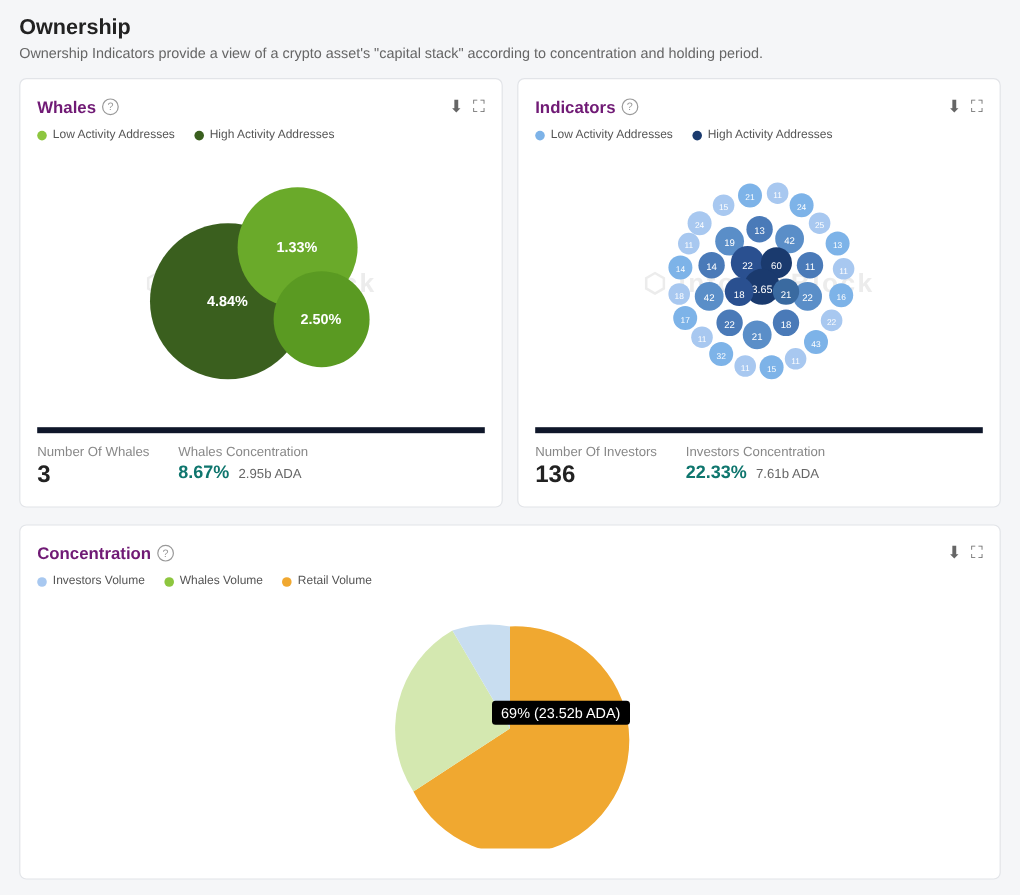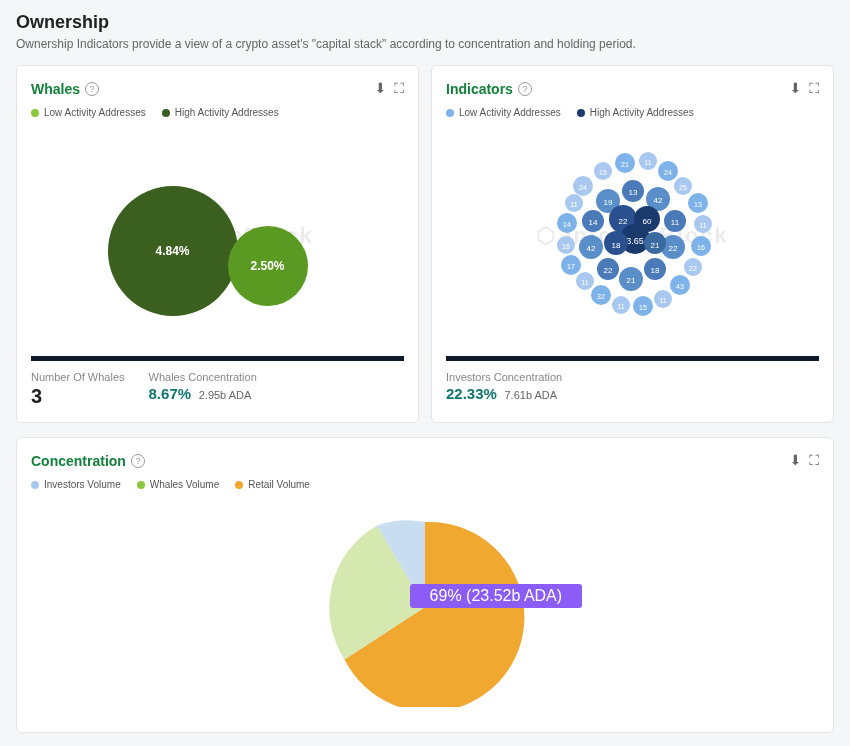--- a/index.html
+++ b/index.html
@@ -45,21 +45,21 @@
       margin-bottom: 10px;
     }
     .card-title-row {
       display: flex;
       align-items: center;
       gap: 5px;
     }
     .card-title {
       font-size: 14px;
       font-weight: 600;
-      color: #15803d;
+      color: #701a75;
     }
     .help-icon {
       width: 14px;
       height: 14px;
       border: 1px solid #999;
       border-radius: 50%;
       display: inline-flex;
       align-items: center;
       justify-content: center;
       font-size: 9px;
@@ -152,21 +152,21 @@
       justify-content: center;
       color: #fff;
       font-size: 12px;
       font-weight: 600;
     }
     .bubble-large {
       width: 130px;
       height: 130px;
       background: #3a5f1e;
       top: 50px;
-      left: 10px;
+      left: 27px;
     }
     .bubble-medium {
       width: 100px;
       height: 100px;
       background: #6aaa2a;
       top: 20px;
       left: 100px;
     }
     .bubble-small-overlap {
       width: 80px;
@@ -193,24 +193,24 @@
     }
     .conc-chart-area {
       height: 220px;
       display: flex;
       align-items: center;
       justify-content: center;
       position: relative;
     }
     .tooltip-bubble {
       position: absolute;
-      background: #8b5cf6;
+      background: #000000;
       color: #fff;
-      font-size: 16px;
-      padding: 3px 20px;
+      font-size: 12px;
+      padding: 3px 8px;
       border-radius: 3px;
       white-space: nowrap;
       top: 38%;
       left: 43%;
       pointer-events: none;
     }
   </style>
 </head>
 <body>
 
@@ -238,20 +238,21 @@
         </div>
         <div class="legend-item">
           <span class="legend-dot" style="background:#3a5f1e;"></span>
           <span>High Activity Addresses</span>
         </div>
       </div>
       <div class="chart-area">
         <div class="watermark">⬡ IntoTheBlock</div>
         <div class="whales-chart">
           <div class="bubble bubble-large">4.84%</div>
+          <div class="bubble bubble-medium">1.33%</div>
           <div class="bubble bubble-small-overlap">2.50%</div>
         </div>
       </div>
       <div class="stats-row">
         <div class="stat-item">
           <div class="stat-label">Number Of Whales</div>
           <div class="stat-value">3</div>
         </div>
         <div class="stat-item">
           <div class="stat-label">Whales Concentration</div>
@@ -361,20 +362,24 @@
               <text x="132" y="113" text-anchor="middle" fill="#fff" font-size="9">3.65</text>
             <circle cx="113" cy="112" r="12" fill="#2a5090"></circle>
               <text x="113" y="117" text-anchor="middle" fill="#fff" font-size="8">18</text>
             <circle cx="152" cy="112" r="11" fill="#3a6aa0"></circle>
               <text x="152" y="117" text-anchor="middle" fill="#fff" font-size="8">21</text>
           </svg>
         </div>
       </div>
       <div class="stats-row">
         <div class="stat-item">
+          <div class="stat-label">Number Of Investors</div>
+          <div class="stat-value">136</div>
+        </div>
+        <div class="stat-item">
           <div class="stat-label">Investors Concentration</div>
           <div>
             <span class="stat-pct">22.33%</span>
             <span class="stat-sub">7.61b ADA</span>
           </div>
         </div>
       </div>
     </div>
   </div>
 

